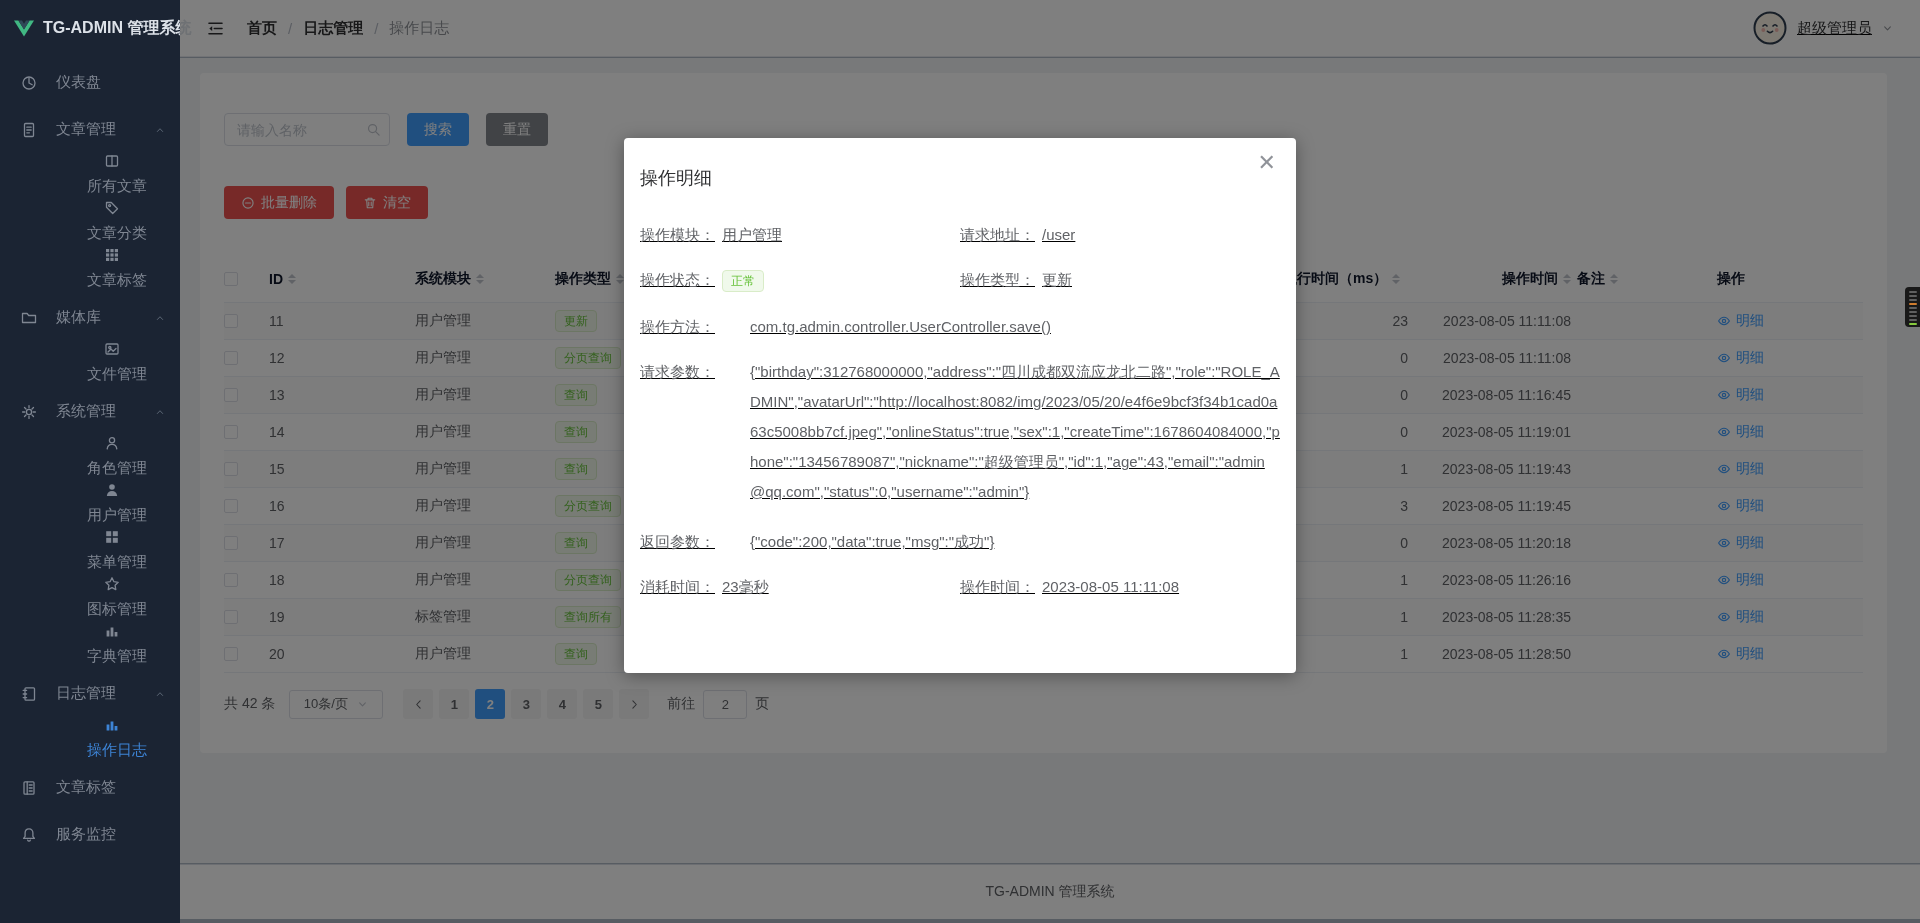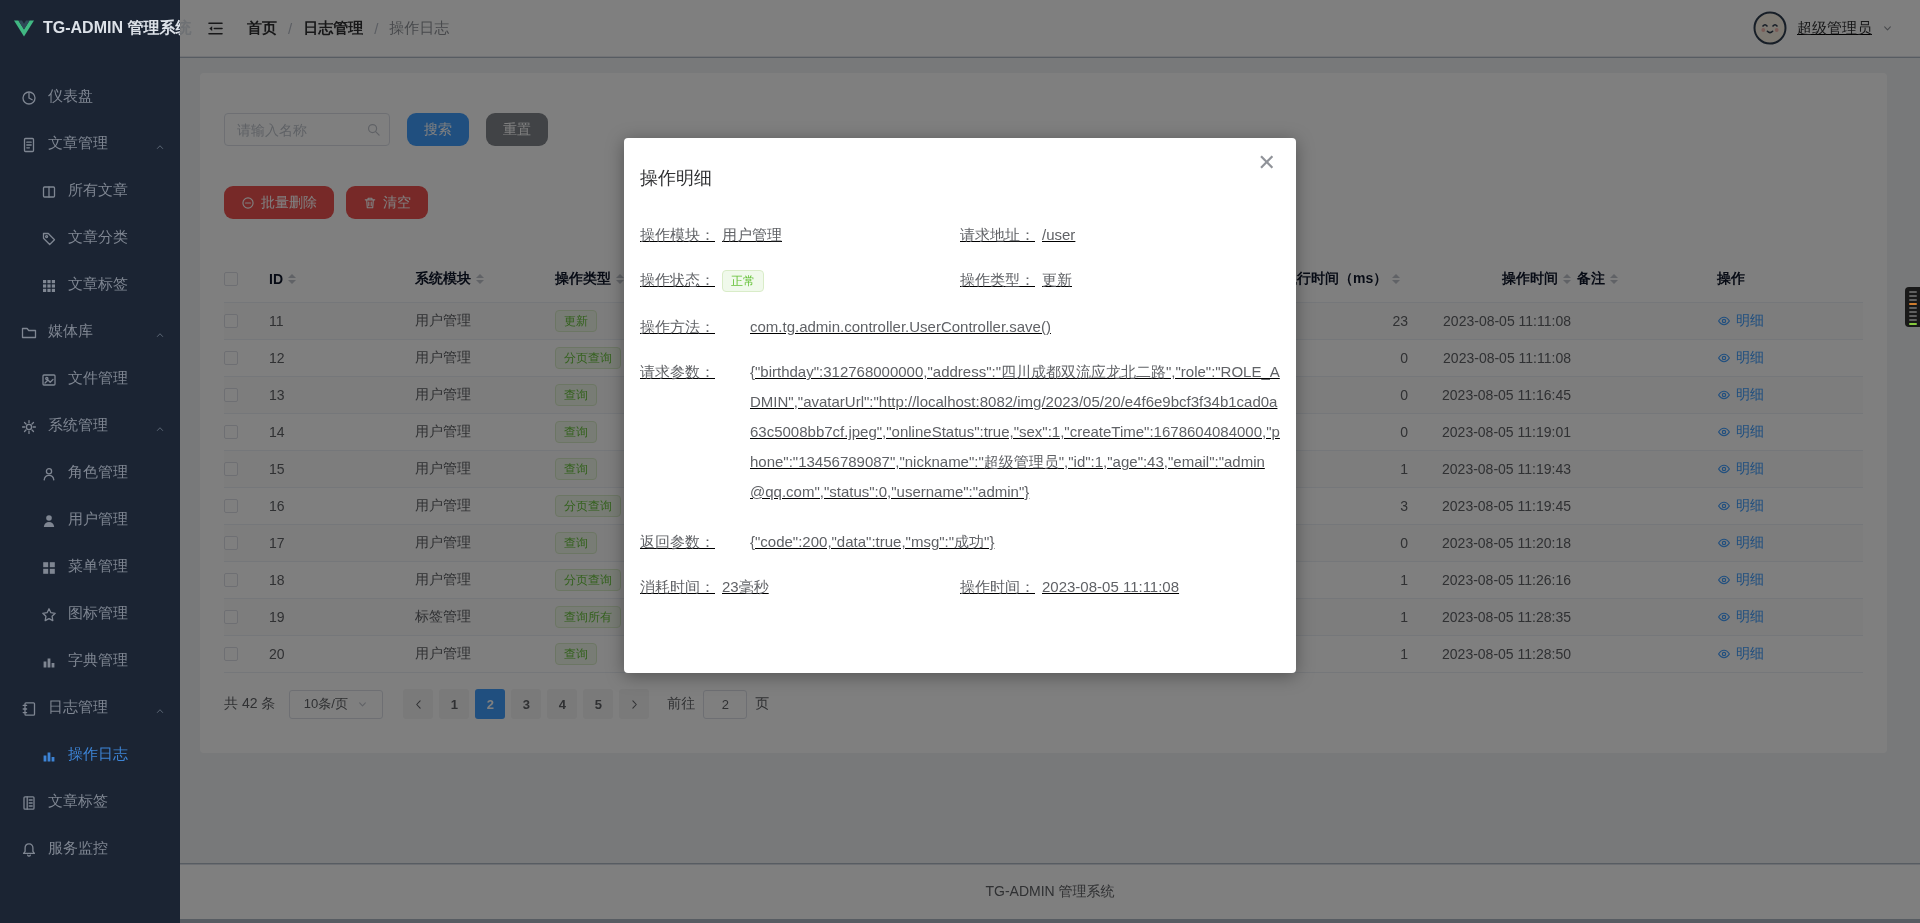--- a/index.html
+++ b/index.html
@@ -5,22 +5,22 @@
   * { box-sizing: border-box; margin: 0; padding: 0; }
   html,body { width:1920px; height:923px; overflow:hidden; }
   body { font-family:"Liberation Sans","DejaVu Sans",sans-serif; background:#aeb8c4; position:relative; font-size:14px; }
   svg { display:block; }
   .icon { display:inline-flex; flex:none; }
 
   
   .sidebar { position:absolute; left:0; top:0; bottom:0; width:180px; background:#1b2433; z-index:5; }
   .logo { height:56px; display:flex; align-items:center; gap:8px; padding-left:13px; color:#dde2e9; font-size:16px; font-weight:bold; white-space:nowrap; }
   .menu { padding-top:3px; }
-  .menu-item { height:47px; display:flex; align-items:flex-end; padding:0 14px 0 21px; color:#7f8692; font-size:15px; cursor:pointer; }
-  .menu-item.sub { padding-left:41px; }
+  .menu-item { height:47px; display:flex; align-items:center; padding:0 14px 0 21px; color:#7f8692; font-size:15px; cursor:pointer;gap:8px; }
+  .menu-item.sub { padding-left:57px;flex-direction:column; }
   .mi-label { margin-left:11px; white-space:nowrap; }
   .menu-item .chev { margin-left:auto; color:#5c6775; }
   .menu-item.active { color:#3d84d6; }
 
   
   .topbar { position:absolute; left:180px; top:0; right:0; height:57px; background:#fff; border-bottom:1px solid #e4e7ed; display:flex; align-items:center; padding:0 26px; }
   .fold { color:#303133; cursor:pointer; }
   .breadcrumb { display:flex; align-items:center; gap:11px; margin-left:22px; font-size:15px; }
   .bc-item { color:#303133; font-weight:600; cursor:pointer; }
   .bc-item.current { color:#909399; font-weight:400; cursor:default; }
@@ -31,21 +31,21 @@
 
   
   .main { position:absolute; left:180px; top:58px; right:0; bottom:60px; background:#f0f2f5; }
   .card { margin:15px 33px 0 20px; height:680px; background:#fff; border-radius:4px; padding:40px 24px 0; position:relative; }
 
   .search-row { display:flex; align-items:center; gap:17px; }
   .input-wrap { position:relative; }
   .input-wrap input { width:166px; height:33px; border:1px solid #dcdfe6; border-radius:4px; padding:0 32px 0 12px; font-size:14px; color:#606266; outline:none; font-family:inherit; }
   .input-wrap input::placeholder { color:#bfc4cc; }
   .input-wrap .icon { position:absolute; right:9px; top:9px; color:#c0c4cc; }
-  .btn { height:33px; padding:16px 17px; border:none; border-radius:9px; font-size:14px; display:inline-flex; align-items:center; gap:6px; cursor:pointer; font-family:inherit; }
+  .btn { height:33px; padding:16px 17px; border:none; border-radius:4px; font-size:14px; display:inline-flex; align-items:center; gap:6px; cursor:pointer; font-family:inherit; }
   .btn-primary { background:#409eff; color:#fff; }
   .btn-info { background:#82868c; color:#fff; }
   .btn-danger { background:#ef5350; color:#fff; }
   .danger-row { margin-top:40px; display:flex; gap:12px; }
 
   
   .table { margin-top:36px; }
   .tr { display:flex; align-items:center; border-bottom:1px solid #ebeef5; }
   .thead { height:48px; color:#0f172a; font-weight:700; }
   .trow { height:37px; color:#606266; }

